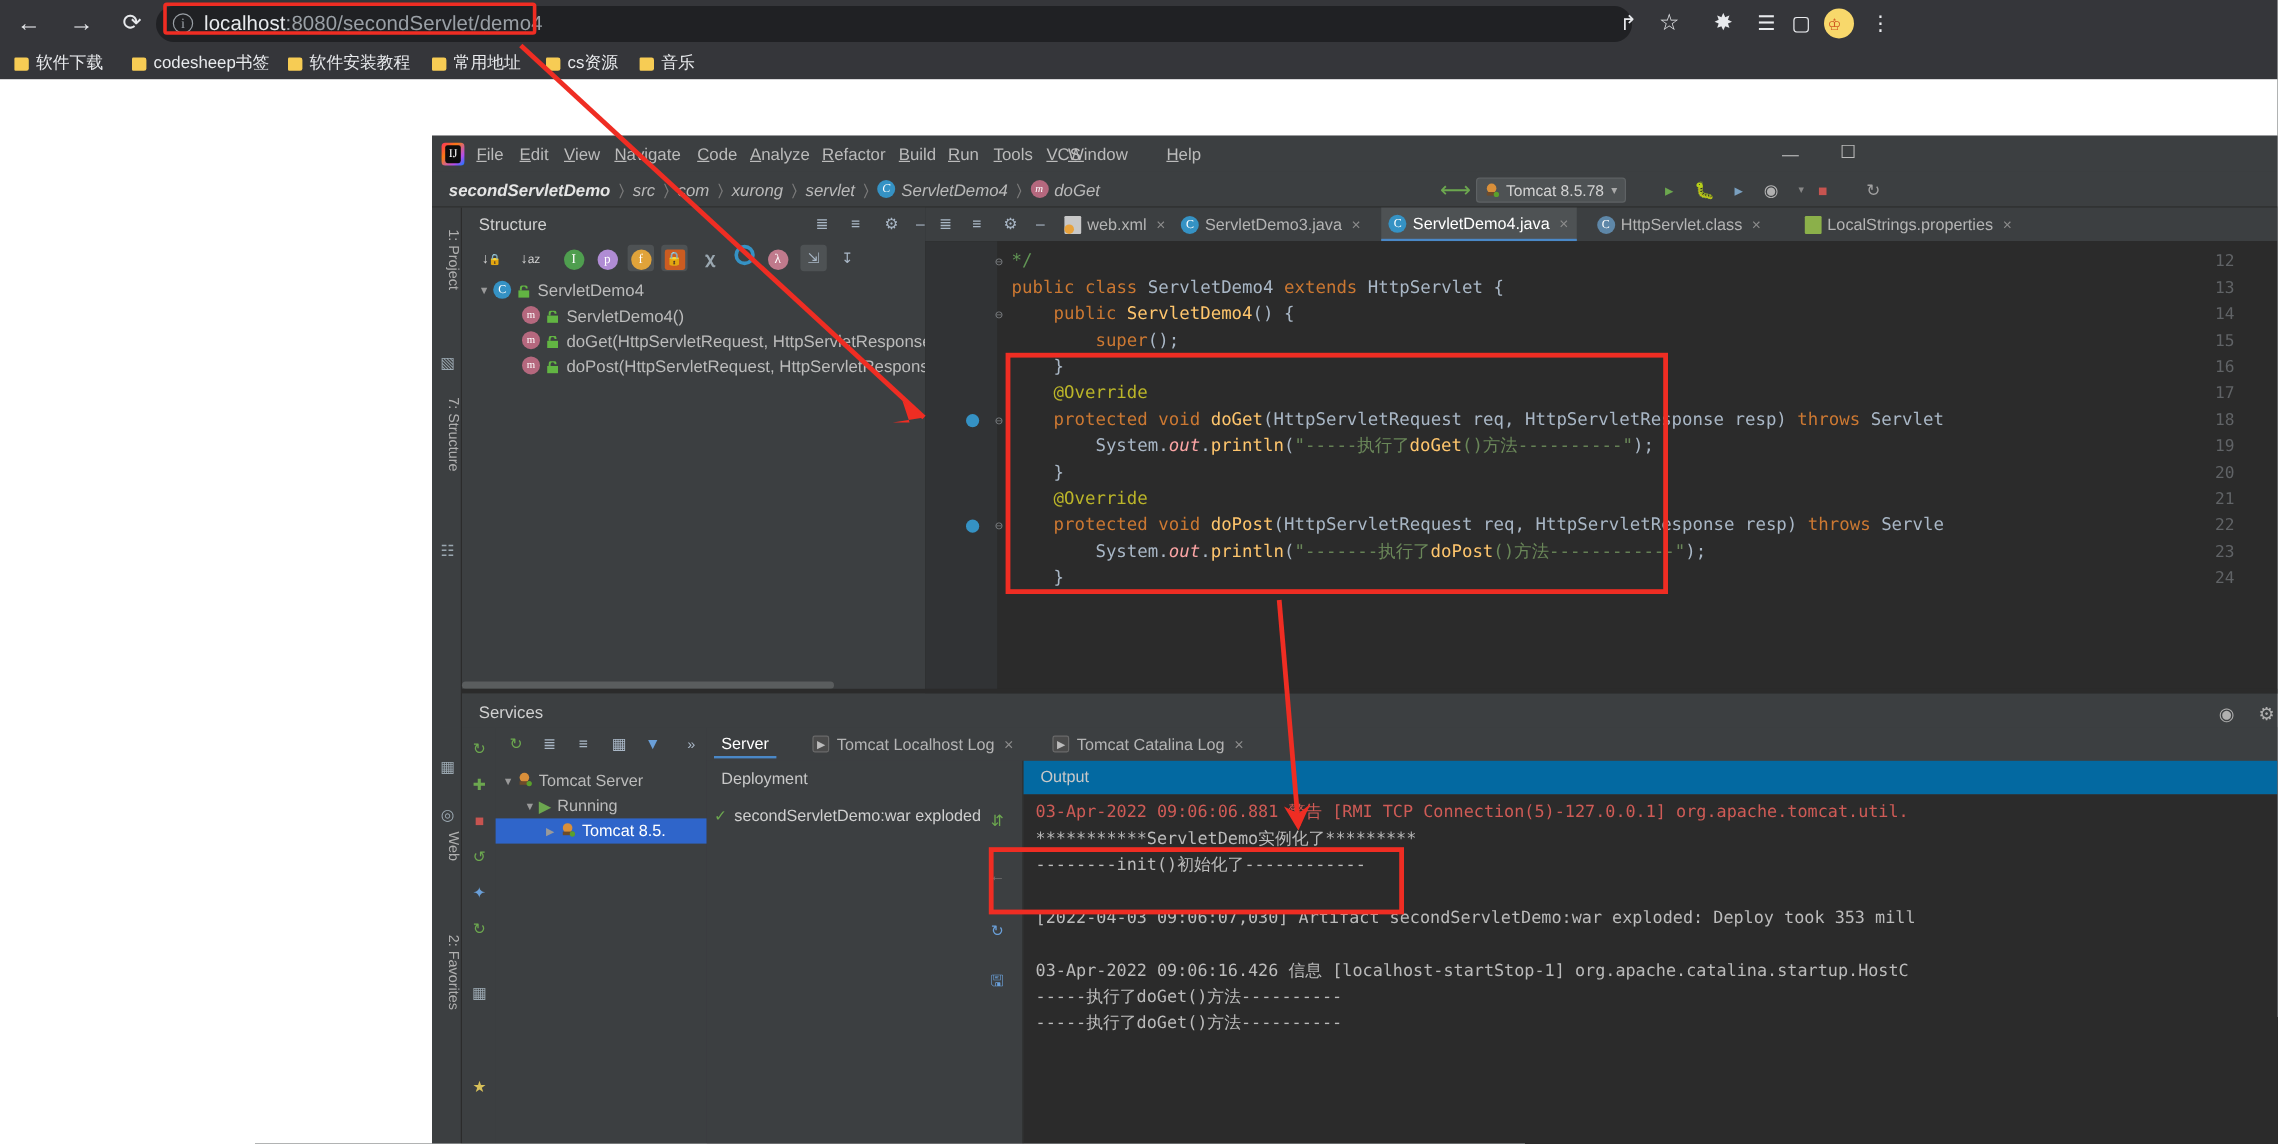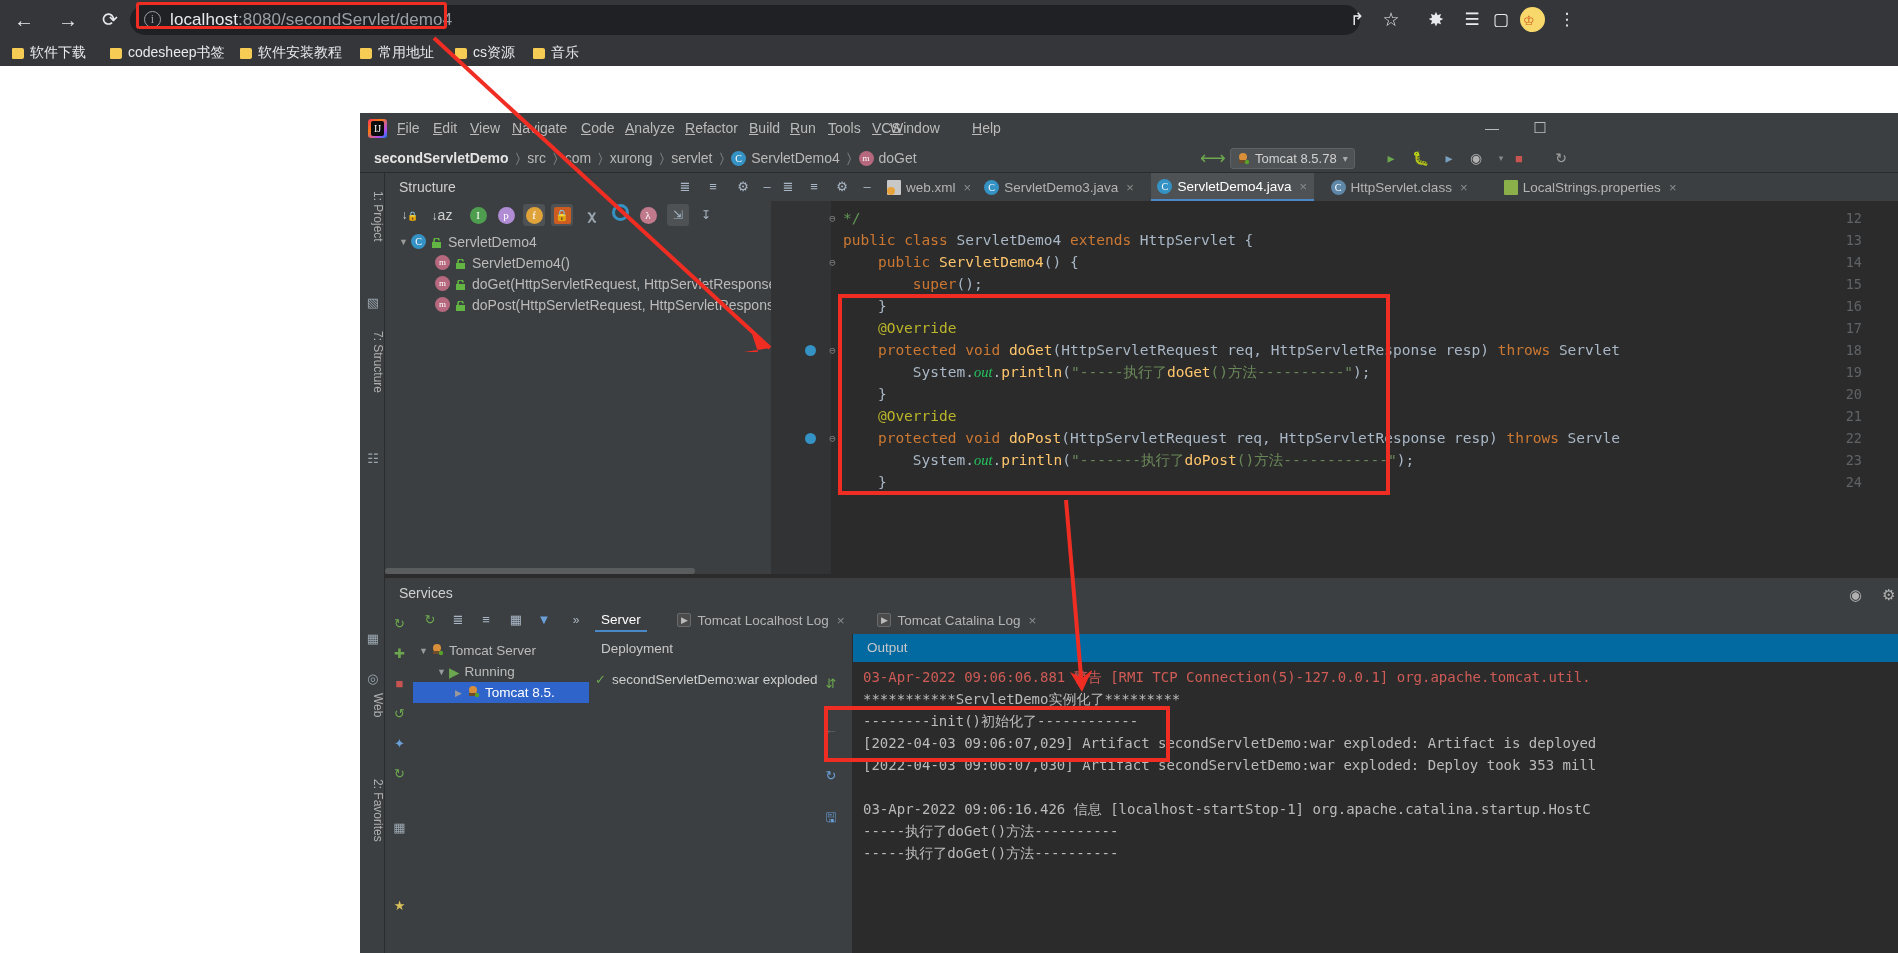--- a/index.html
+++ b/index.html
@@ -73,21 +73,21 @@
   #win-min { position:absolute; left:1122px; top:6px; width:20px; height:19px; text-align:center;
              line-height:19px; color:#bbb; font-size:14px; cursor:pointer; }
   #win-max { position:absolute; left:1170px; top:6px; width:20px; height:19px; text-align:center;
              line-height:17px; color:#bbb; font-size:15px; cursor:pointer; }
 
   
   #idea-navbar { position:absolute; left:0; top:30px; width:1538px; height:30px;
                  background:#3c3f41; border-bottom:1px solid #2b2b2b; }
   #breadcrumb { position:absolute; left:14px; top:4px; height:22px; display:flex; align-items:center;
                 font-size:14px; white-space:nowrap; }
-  #breadcrumb .crumb { color:#b9b9b9; cursor:pointer; display:flex; align-items:flex-end; }
+  #breadcrumb .crumb { color:#b9b9b9; cursor:pointer; display:flex; align-items:flex-start;font-style:italic; }
   #breadcrumb .crumb.bold { color:#e4e4e4; font-weight:bold; }
   #breadcrumb .sep { color:#7a7a7a; margin:0 7px; font-size:14px; }
   .ic-class { width:15px; height:15px; border-radius:50%; background:#3592c4; color:#fff;
               font-size:10px; line-height:15px; text-align:center; margin-right:5px; flex:0 0 auto;
               font-family:"Liberation Serif", serif;}
   .ic-method { width:15px; height:15px; border-radius:50%; background:#b5687e; color:#fff;
               font-size:9px; line-height:15px; text-align:center; margin-right:5px; flex:0 0 auto;
               font-family:"Liberation Serif", serif;}
   #nav-back-arrow { position:absolute; left:840px; top:6px; color:#6ca74f; font-size:18px; line-height:18px; }
   #run-config { position:absolute; left:870px; top:5px; height:21px; background:#4e5254;
@@ -135,21 +135,21 @@
   .tab .tic { margin-right:5px; flex:0 0 auto; }
   #code { position:absolute; left:0; top:28px; width:1127px; height:377px; background:#2b2b2b;
           font-family:"DejaVu Sans Mono", monospace; font-size:14.5px; }
   #gutter { position:absolute; left:0; top:0; width:60px; height:377px; background:#313335; }
   .lno { position:absolute; right:36px; height:22px; line-height:22px; color:#606366; font-size:13.5px; }
   .bp { position:absolute; left:34px; width:11px; height:11px; border-radius:50%;
         background:#3592c4; }
   .fold { position:absolute; left:56px; width:11px; height:11px; color:#7a7d80; font-size:11px;
           line-height:11px; text-align:center; }
   .cline { position:absolute; left:72px; height:22px; line-height:22px; white-space:pre; color:#a9b7c6; }
-  .kw { color:#cc7832; } .str { color:#6a8759; } .cmt { color:#629755; } .fld { color:#22c55e; font-style:italic;font-family:Liberation Serif, serif; }
+  .kw { color:#cc7832; } .str { color:#6a8759; } .cmt { color:#629755; } .fld { color:#fca5a5; font-style:italic; }
   .ann { color:#bbb529; } .mth { color:#ffc66d; }
 
   
   #services { position:absolute; left:25px; top:465px; width:1513px; height:375px; background:#3c3f41; }
   #services-title { position:absolute; left:14px; top:7px; font-size:14px; color:#d0d0d0; }
   #svc-gear { position:absolute; left:1497px; top:8px; color:#b0b0b0; font-size:15px; cursor:pointer;}
   #svc-eye { position:absolute; left:1464px; top:8px; color:#b0b0b0; font-size:15px; cursor:pointer;}
   #svc-leftbar { position:absolute; left:0; top:28px; width:28px; height:347px; background:#3c3f41; }
   .svcbtn { position:absolute; left:5px; width:19px; height:19px; text-align:center; line-height:19px;
             font-size:13px; cursor:pointer; }
@@ -329,21 +329,21 @@
 
   <div id="structure">
     <div id="structure-title">Structure</div>
     <div class="st-tool" style="left:290px">≣</div>
     <div class="st-tool" style="left:318px">≡</div>
     <div class="st-tool" style="left:348px">⚙</div>
     <div class="st-tool" style="left:372px">–</div>
 
     <div id="structure-toolbar">
       <div class="sicon" style="left:14px;color:#d0d0d0">↓<span style="font-size:9px">🔒</span></div>
-      <div class="sicon" style="left:46px;color:#d0d0d0">↓<span style="font-size:14px">az</span></div>
+      <div class="sicon" style="left:46px;color:#d0d0d0">↓<span style="font-size:10px">az</span></div>
       <div class="sicon" style="left:82px"><span class="circ" style="background:#4f9e4f">I</span></div>
       <div class="sicon" style="left:110px"><span class="circ" style="background:#b08cd4">p</span></div>
       <div class="sicon" style="left:138px;background:#4e5254"><span class="circ" style="background:#e0a33a">f</span></div>
       <div class="sicon" style="left:166px;background:#4e5254"><span class="circ" style="background:#cc5c21;border-radius:2px">🔒</span></div>
       <div class="sicon" style="left:196px;color:#9aa7b0;font-size:14px">𝛘</div>
       <div class="sicon" style="left:224px"><span class="circ" style="background:none;border:3px solid #3592c4"></span></div>
       <div class="sicon" style="left:252px"><span class="circ" style="background:#c07a8c">λ</span></div>
       <div class="sicon" style="left:282px;background:#4e5254;color:#a9b7c6">⇲</div>
       <div class="sicon" style="left:310px;color:#a9b7c6">↧</div>
     </div>
@@ -547,21 +547,20 @@
         <div id="out-sidebtns">
           <div class="outbtn" style="top:12px;color:#6ca74f">⇵</div>
           <div class="outbtn" style="top:58px;color:#707070">←</div>
           <div class="outbtn" style="top:104px;color:#6a9fd8">↻</div>
           <div class="outbtn" style="top:146px;color:#6a9fd8">🖫</div>
         </div>
         <div id="output-console">
             <div class="oline warn" style="top: 4px;">03-Apr-2022 09:06:06.881 警告 [RMI TCP Connection(5)-127.0.0.1] org.apache.tomcat.util.</div>
             <div class="oline" style="top: 26px;">***********ServletDemo实例化了*********</div>
             <div class="oline" style="top: 48px;">--------init()初始化了------------</div>
-            <div class="oline" style="top: 70px;">[2022-04-03 09:06:07,029] Artifact secondServletDemo:war exploded: Artifact is deployed</div>
             <div class="oline" style="top: 92px;">[2022-04-03 09:06:07,030] Artifact secondServletDemo:war exploded: Deploy took 353 mill</div>
             <div class="oline" style="top: 136px;">03-Apr-2022 09:06:16.426 信息 [localhost-startStop-1] org.apache.catalina.startup.HostC</div>
             <div class="oline" style="top: 158px;">-----执行了doGet()方法----------</div>
             <div class="oline" style="top: 180px;">-----执行了doGet()方法----------</div>
           </div>
       </div>
 
     </div>
   </div>
 </div>

